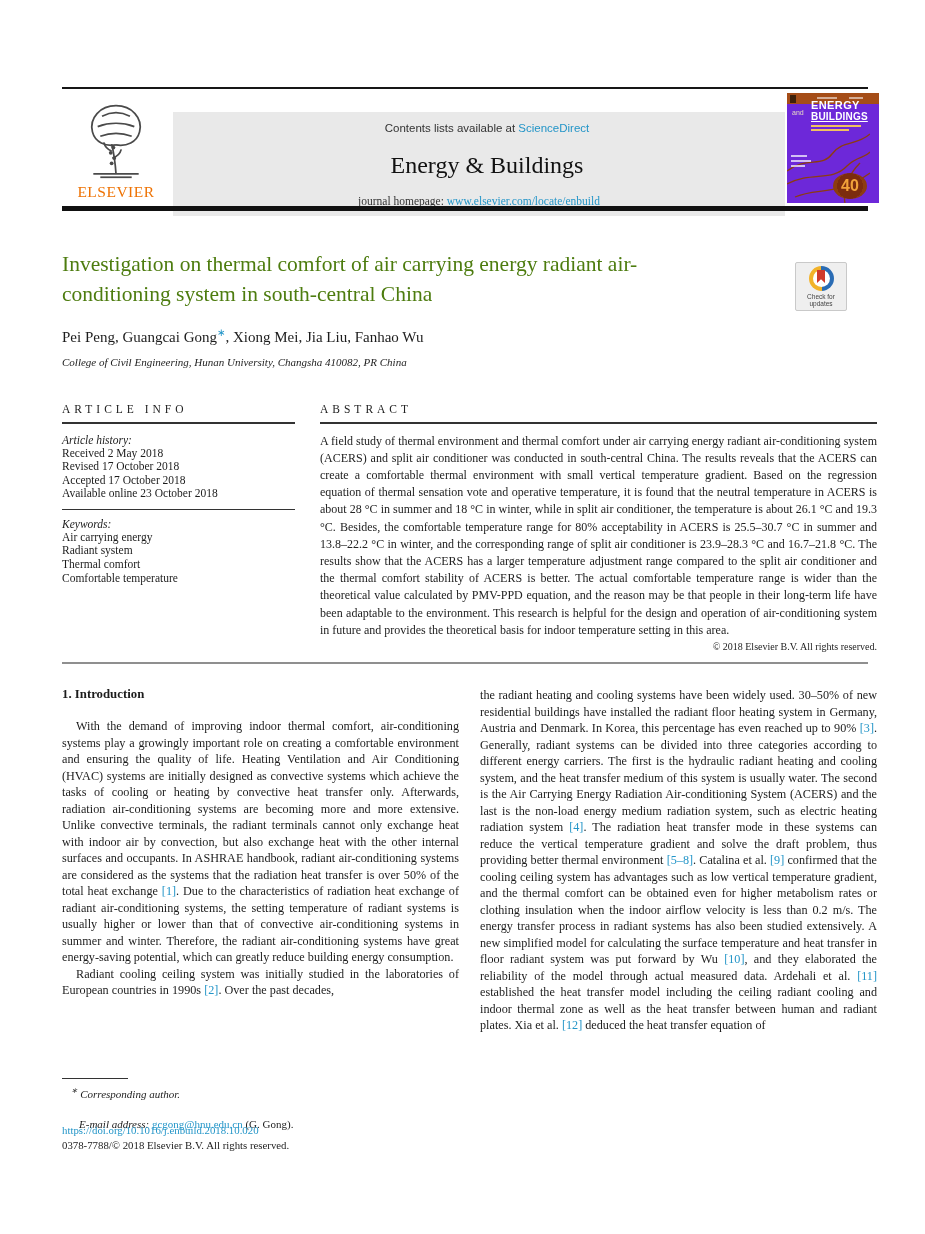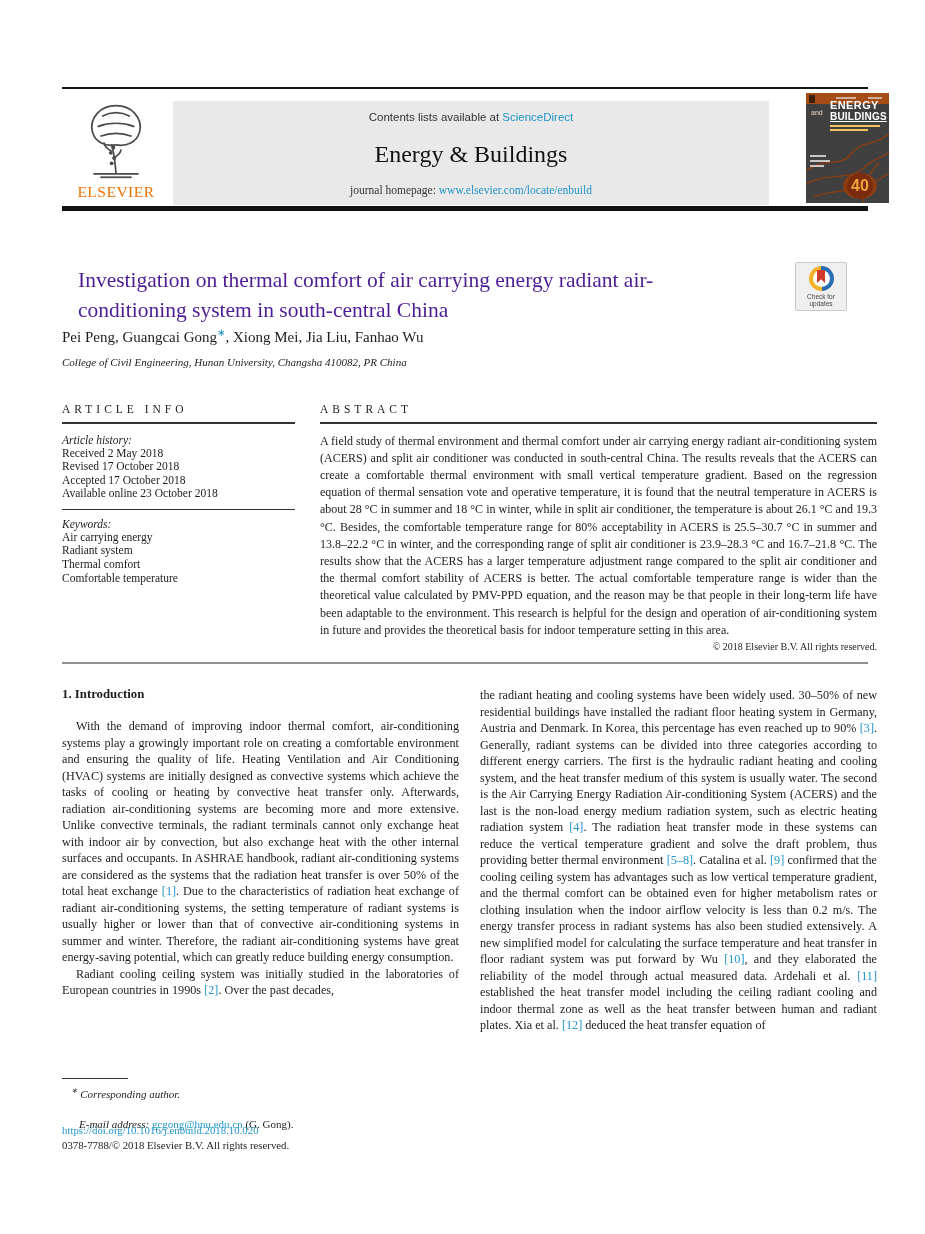--- a/index.html
+++ b/index.html
@@ -13,52 +13,52 @@
   .rule-top { position:absolute; left:62px; top:87px; width:806px; height:2px; background:#161616; }
   .rule-thick { position:absolute; left:62px; top:206px; width:806px; height:5px; background:#111; }
   .rule-mid { position:absolute; left:62px; top:662px; width:806px; height:2px; background:#8f8f8f; }
 
   
   .banner { position:absolute; left:62px; top:97px; width:806px; height:104px; }
   .logo-area { position:absolute; left:0; top:0; width:108px; height:104px; }
   .tree-svg { position:absolute; top:0; left:10px; }
   .elsevier-word { position:absolute; bottom:0; left:0; width:108px; text-align:center;
                    color:#ee7203; font-size:15.5px; letter-spacing:0.5px; }
-  .banner-mid { position:absolute; left:111px; top:4px; width:596px; height:104px; background:#e9e9e9; }
+  .banner-mid { position:absolute; left:111px; top:15px; width:596px; height:104px; background:#e9e9e9;padding-left:16px; }
   .contents-line { margin-top:10px; text-align:center; font-size:11.5px; color:#333;
                    font-family:"Liberation Sans", sans-serif; }
   .contents-line .link { color:#2395c8; }
   .journal-title { margin-top:18px; text-align:center; font-size:24px; color:#111; }
   .homepage-line { position:absolute; bottom:9px; left:0; width:100%; text-align:center;
                    font-size:11.5px; color:#333; font-family:Liberation Serif, serif;margin-top:37px; }
   .homepage-line .link { color:#2395c8; }
 
   
-  .cover { position:absolute; left:744px; top:-4px; width:83px; height:110px;
-           background:#404040; overflow:hidden; }
+  .cover { position:absolute; left:725px; top:-4px; width:92px; height:110px;
+           background:#6d28d9; overflow:hidden; }
   .cover-topstrip { position:absolute; top:0; left:0; right:0; height:11px; background:#a54d17; }
   .cover-logo-sq { position:absolute; top:2px; left:3px; width:6px; height:8px; background:#3e2008; }
   .cover-tinybar { position:absolute; height:2px; background:rgba(255,255,255,.55); }
   .cover-and { position:absolute; top:16px; left:5px; font-size:7px; color:#e6d6c6;
                font-family:"Liberation Sans", sans-serif; }
   .cover-title { position:absolute; top:7px; left:24px; color:#fff; font-weight:bold;
                  font-family:"Liberation Sans", sans-serif; line-height:1.05; }
   .cover-title .l1 { font-size:11px; letter-spacing:.4px; }
   .cover-title .l2 { font-size:10px; letter-spacing:.2px;text-decoration:underline; }
   .cover-sub1 { position:absolute; top:32px; left:24px; width:50px; height:2px; background:#f0c260; }
   .cover-sub2 { position:absolute; top:36px; left:24px; width:38px; height:2px; background:#f0c260; }
   .cover-40 { position:absolute; bottom:4px; right:12px; width:34px; height:26px; text-align:center; }
   .cover-40 .burst { position:absolute; inset:0; border-radius:50%;
                      background:radial-gradient(circle at 50% 50%, #7c2c0e 0 60%, #8d3c10 60% 100%); }
   .cover-40 .num { position:relative; font-size:16px; font-weight:bold; color:#f2a23a;
                    font-family:"Liberation Sans", sans-serif; line-height:26px; }
 
   
   .title { position:absolute; left:62px; top:250px; width:660px; font-size:21.5px;
-           line-height:1.38; color:#4c1d95; font-weight:normal; margin:16px; }
+           line-height:1.38; color:#4d7c0f; font-weight:normal; margin:0; }
   .check-badge { position:absolute; left:795px; top:262px; width:50px; height:47px;
                  background:#efefef; border:1px solid #c9c9c9; border-radius:2px; text-align:center; }
   .cm-circle { width:25px; height:25px; border-radius:50%; margin:3px auto 0;
                background:conic-gradient(#2a6cb4 0 50%, #f2b229 50% 100%); position:relative; }
   .cm-circle::before { content:""; position:absolute; inset:4px; background:#fff; border-radius:50%; }
   .cm-ribbon { position:absolute; left:50%; top:4px; transform:translateX(-50%);
                width:8px; height:13px; background:#d03a2b;
                clip-path:polygon(0 0,100% 0,100% 100%,50% 72%,0 100%); }
   .cm-text { font-size:6.5px; line-height:7px; color:#444; margin-top:2px;
              font-family:"Liberation Sans", sans-serif; }

